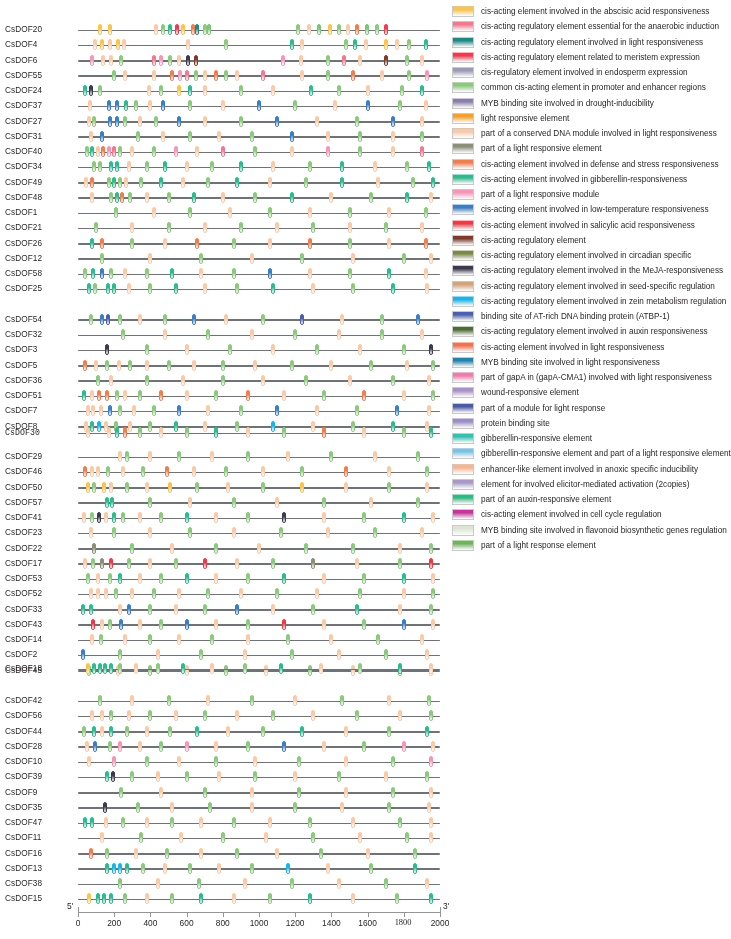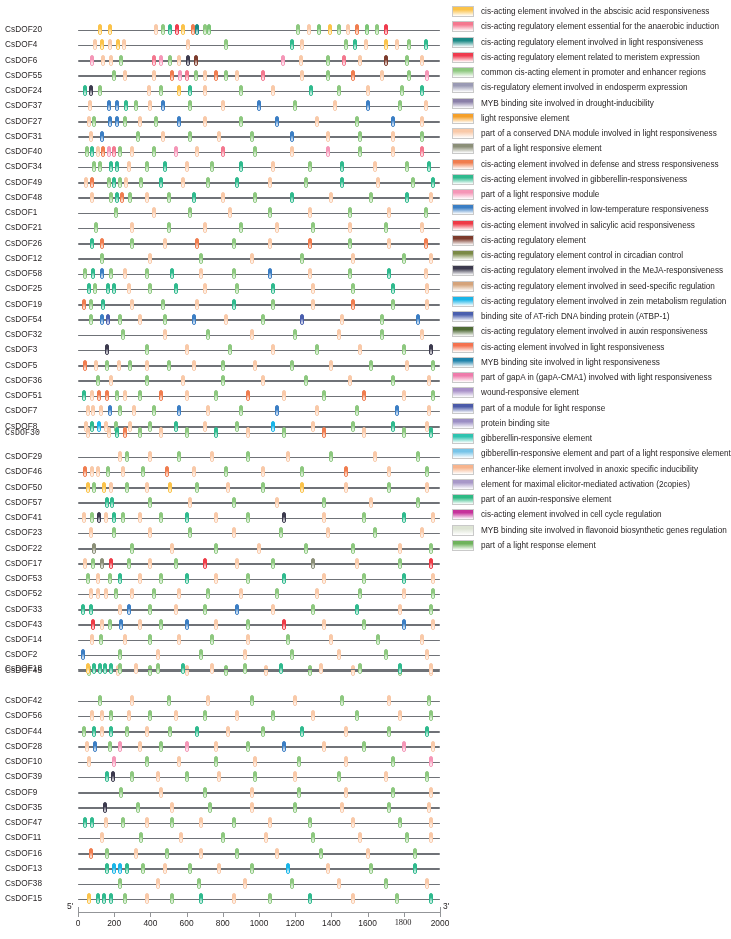--- a/index.html
+++ b/index.html
@@ -411,36 +411,20 @@
         <div class="motif" title="cis-acting element involved in gibberellin-responsiveness" style="left: 112.2px; background: linear-gradient(rgb(47, 186, 142) 0%, rgb(47, 186, 142) 38%, rgb(255, 255, 255) 100%); border: 0.5px solid rgb(47, 186, 142);"></div>
         <div class="motif" title="part of a conserved DNA module involved in light responsiveness" style="left: 126.68px; background: linear-gradient(rgb(249, 201, 168) 0%, rgb(249, 201, 168) 38%, rgb(255, 255, 255) 100%); border: 0.5px solid rgb(249, 201, 168);"></div>
         <div class="motif" title="common cis-acting element in promoter and enhancer regions" style="left: 148.4px; background: linear-gradient(rgb(141, 200, 127) 0%, rgb(141, 200, 127) 38%, rgb(255, 255, 255) 100%); border: 0.5px solid rgb(141, 200, 127);"></div>
         <div class="motif" title="cis-acting element involved in gibberellin-responsiveness" style="left: 173.74px; background: linear-gradient(rgb(47, 186, 142) 0%, rgb(47, 186, 142) 38%, rgb(255, 255, 255) 100%); border: 0.5px solid rgb(47, 186, 142);"></div>
         <div class="motif" title="part of a conserved DNA module involved in light responsiveness" style="left: 202.7px; background: linear-gradient(rgb(249, 201, 168) 0%, rgb(249, 201, 168) 38%, rgb(255, 255, 255) 100%); border: 0.5px solid rgb(249, 201, 168);"></div>
         <div class="motif" title="common cis-acting element in promoter and enhancer regions" style="left: 235.28px; background: linear-gradient(rgb(141, 200, 127) 0%, rgb(141, 200, 127) 38%, rgb(255, 255, 255) 100%); border: 0.5px solid rgb(141, 200, 127);"></div>
         <div class="motif" title="cis-acting element involved in gibberellin-responsiveness" style="left: 271.48px; background: linear-gradient(rgb(47, 186, 142) 0%, rgb(47, 186, 142) 38%, rgb(255, 255, 255) 100%); border: 0.5px solid rgb(47, 186, 142);"></div>
         <div class="motif" title="part of a conserved DNA module involved in light responsiveness" style="left: 311.3px; background: linear-gradient(rgb(249, 201, 168) 0%, rgb(249, 201, 168) 38%, rgb(255, 255, 255) 100%); border: 0.5px solid rgb(249, 201, 168);"></div>
         <div class="motif" title="common cis-acting element in promoter and enhancer regions" style="left: 351.12px; background: linear-gradient(rgb(141, 200, 127) 0%, rgb(141, 200, 127) 38%, rgb(255, 255, 255) 100%); border: 0.5px solid rgb(141, 200, 127);"></div>
         <div class="motif" title="cis-acting element involved in gibberellin-responsiveness" style="left: 390.94px; background: linear-gradient(rgb(47, 186, 142) 0%, rgb(47, 186, 142) 38%, rgb(255, 255, 255) 100%); border: 0.5px solid rgb(47, 186, 142);"></div>
-        <div class="motif" title="part of a conserved DNA module involved in light responsiveness" style="left: 425.33px; background: linear-gradient(rgb(249, 201, 168) 0%, rgb(249, 201, 168) 38%, rgb(255, 255, 255) 100%); border: 0.5px solid rgb(249, 201, 168);"></div>
-      </div>
-      <div class="track" style="top: 296.5px; width: 450px;">
-        <div class="gene-label">CsDOF19</div>
-        <div class="axis-line" style="left: 78px; width: 362px;"></div>
-        <div class="motif" title="cis-acting element involved in defense and stress responsiveness" style="left: 82.335px; background: linear-gradient(rgb(240, 125, 79) 0%, rgb(240, 125, 79) 38%, rgb(255, 255, 255) 100%); border: 0.5px solid rgb(240, 125, 79);"></div>
-        <div class="motif" title="common cis-acting element in promoter and enhancer regions" style="left: 88.67px; background: linear-gradient(rgb(141, 200, 127) 0%, rgb(141, 200, 127) 38%, rgb(255, 255, 255) 100%); border: 0.5px solid rgb(141, 200, 127);"></div>
-        <div class="motif" title="cis-acting element involved in gibberellin-responsiveness" style="left: 101.34px; background: linear-gradient(rgb(47, 186, 142) 0%, rgb(47, 186, 142) 38%, rgb(255, 255, 255) 100%); border: 0.5px solid rgb(47, 186, 142);"></div>
-        <div class="motif" title="part of a conserved DNA module involved in light responsiveness" style="left: 130.3px; background: linear-gradient(rgb(249, 201, 168) 0%, rgb(249, 201, 168) 38%, rgb(255, 255, 255) 100%); border: 0.5px solid rgb(249, 201, 168);"></div>
-        <div class="motif" title="common cis-acting element in promoter and enhancer regions" style="left: 161.07px; background: linear-gradient(rgb(141, 200, 127) 0%, rgb(141, 200, 127) 38%, rgb(255, 255, 255) 100%); border: 0.5px solid rgb(141, 200, 127);"></div>
-        <div class="motif" title="part of a conserved DNA module involved in light responsiveness" style="left: 195.46px; background: linear-gradient(rgb(249, 201, 168) 0%, rgb(249, 201, 168) 38%, rgb(255, 255, 255) 100%); border: 0.5px solid rgb(249, 201, 168);"></div>
-        <div class="motif" title="cis-acting element involved in gibberellin-responsiveness" style="left: 231.66px; background: linear-gradient(rgb(47, 186, 142) 0%, rgb(47, 186, 142) 38%, rgb(255, 255, 255) 100%); border: 0.5px solid rgb(47, 186, 142);"></div>
-        <div class="motif" title="common cis-acting element in promoter and enhancer regions" style="left: 271.48px; background: linear-gradient(rgb(141, 200, 127) 0%, rgb(141, 200, 127) 38%, rgb(255, 255, 255) 100%); border: 0.5px solid rgb(141, 200, 127);"></div>
-        <div class="motif" title="part of a conserved DNA module involved in light responsiveness" style="left: 311.3px; background: linear-gradient(rgb(249, 201, 168) 0%, rgb(249, 201, 168) 38%, rgb(255, 255, 255) 100%); border: 0.5px solid rgb(249, 201, 168);"></div>
-        <div class="motif" title="cis-acting element involved in defense and stress responsiveness" style="left: 351.12px; background: linear-gradient(rgb(240, 125, 79) 0%, rgb(240, 125, 79) 38%, rgb(255, 255, 255) 100%); border: 0.5px solid rgb(240, 125, 79);"></div>
-        <div class="motif" title="common cis-acting element in promoter and enhancer regions" style="left: 390.94px; background: linear-gradient(rgb(141, 200, 127) 0%, rgb(141, 200, 127) 38%, rgb(255, 255, 255) 100%); border: 0.5px solid rgb(141, 200, 127);"></div>
         <div class="motif" title="part of a conserved DNA module involved in light responsiveness" style="left: 425.33px; background: linear-gradient(rgb(249, 201, 168) 0%, rgb(249, 201, 168) 38%, rgb(255, 255, 255) 100%); border: 0.5px solid rgb(249, 201, 168);"></div>
       </div>
       <div class="track" style="top: 311.75px; width: 450px;">
         <div class="gene-label">CsDOF54</div>
         <div class="axis-line" style="left: 78px; width: 362px;"></div>
         <div class="motif" title="common cis-acting element in promoter and enhancer regions" style="left: 88.67px; background: linear-gradient(rgb(141, 200, 127) 0%, rgb(141, 200, 127) 38%, rgb(255, 255, 255) 100%); border: 0.5px solid rgb(141, 200, 127);"></div>
         <div class="motif" title="cis-acting element involved in low-temperature responsiveness" style="left: 99.53px; background: linear-gradient(rgb(59, 126, 196) 0%, rgb(59, 126, 196) 38%, rgb(255, 255, 255) 100%); border: 0.5px solid rgb(59, 126, 196);"></div>
         <div class="motif" title="binding site of AT-rich DNA binding protein (ATBP-1)" style="left: 105.865px; background: linear-gradient(rgb(74, 95, 174) 0%, rgb(74, 95, 174) 38%, rgb(255, 255, 255) 100%); border: 0.5px solid rgb(74, 95, 174);"></div>
         <div class="motif" title="common cis-acting element in promoter and enhancer regions" style="left: 117.63px; background: linear-gradient(rgb(141, 200, 127) 0%, rgb(141, 200, 127) 38%, rgb(255, 255, 255) 100%); border: 0.5px solid rgb(141, 200, 127);"></div>
         <div class="motif" title="part of a conserved DNA module involved in light responsiveness" style="left: 137.54px; background: linear-gradient(rgb(249, 201, 168) 0%, rgb(249, 201, 168) 38%, rgb(255, 255, 255) 100%); border: 0.5px solid rgb(249, 201, 168);"></div>
@@ -1101,28 +1085,28 @@
       </div>
       <div class="legend-row">
         <span class="swatch" style="background: linear-gradient(rgb(27, 138, 134) 0%, rgb(27, 138, 134) 30%, rgb(255, 255, 255) 100%);"></span>
         <span class="legend-text">cis-acting regulatory element involved in light responsiveness</span>
       </div>
       <div class="legend-row">
         <span class="swatch" style="background: linear-gradient(rgb(239, 59, 78) 0%, rgb(239, 59, 78) 30%, rgb(255, 255, 255) 100%);"></span>
         <span class="legend-text">cis-acting regulatory element related to meristem expression</span>
       </div>
       <div class="legend-row">
+        <span class="swatch" style="background: linear-gradient(rgb(154, 154, 180) 0%, rgb(154, 154, 180) 30%, rgb(255, 255, 255) 100%);"></span>
+        <span class="legend-text">cis-regulatory element involved in endosperm expression</span>
+      </div>
+      <div class="legend-row">
         <span class="swatch" style="background: linear-gradient(rgb(141, 200, 127) 0%, rgb(141, 200, 127) 30%, rgb(255, 255, 255) 100%);"></span>
         <span class="legend-text">common cis-acting element in promoter and enhancer regions</span>
       </div>
       <div class="legend-row">
-        <span class="swatch" style="background: linear-gradient(rgb(154, 154, 180) 0%, rgb(154, 154, 180) 30%, rgb(255, 255, 255) 100%);"></span>
-        <span class="legend-text">cis-regulatory element involved in endosperm expression</span>
-      </div>
-      <div class="legend-row">
         <span class="swatch" style="background: linear-gradient(rgb(138, 127, 168) 0%, rgb(138, 127, 168) 30%, rgb(255, 255, 255) 100%);"></span>
         <span class="legend-text">MYB binding site involved in drought-inducibility</span>
       </div>
       <div class="legend-row">
         <span class="swatch" style="background: linear-gradient(rgb(245, 160, 42) 0%, rgb(245, 160, 42) 30%, rgb(255, 255, 255) 100%);"></span>
         <span class="legend-text">light responsive element</span>
       </div>
       <div class="legend-row">
         <span class="swatch" style="background: linear-gradient(rgb(249, 201, 168) 0%, rgb(249, 201, 168) 30%, rgb(255, 255, 255) 100%);"></span>
         <span class="legend-text">part of a conserved DNA module involved in light responsiveness</span>
@@ -1150,21 +1134,21 @@
       <div class="legend-row">
         <span class="swatch" style="background: linear-gradient(rgb(238, 58, 70) 0%, rgb(238, 58, 70) 30%, rgb(255, 255, 255) 100%);"></span>
         <span class="legend-text">cis-acting element involved in salicylic acid responsiveness</span>
       </div>
       <div class="legend-row">
         <span class="swatch" style="background: linear-gradient(rgb(125, 59, 44) 0%, rgb(125, 59, 44) 30%, rgb(255, 255, 255) 100%);"></span>
         <span class="legend-text">cis-acting regulatory element</span>
       </div>
       <div class="legend-row">
         <span class="swatch" style="background: linear-gradient(rgb(123, 138, 70) 0%, rgb(123, 138, 70) 30%, rgb(255, 255, 255) 100%);"></span>
-        <span class="legend-text">cis-acting regulatory element control in circadian control</span>
+        <span class="legend-text">cis-acting regulatory element involved in circadian specific</span>
       </div>
       <div class="legend-row">
         <span class="swatch" style="background: linear-gradient(rgb(60, 58, 78) 0%, rgb(60, 58, 78) 30%, rgb(255, 255, 255) 100%);"></span>
         <span class="legend-text">cis-acting regulatory element involved in the MeJA-responsiveness</span>
       </div>
       <div class="legend-row">
         <span class="swatch" style="background: linear-gradient(rgb(213, 163, 122) 0%, rgb(213, 163, 122) 30%, rgb(255, 255, 255) 100%);"></span>
         <span class="legend-text">cis-acting regulatory element involved in seed-specific regulation</span>
       </div>
       <div class="legend-row">
@@ -1210,21 +1194,21 @@
       <div class="legend-row">
         <span class="swatch" style="background: linear-gradient(rgb(119, 196, 232) 0%, rgb(119, 196, 232) 30%, rgb(255, 255, 255) 100%);"></span>
         <span class="legend-text">gibberellin-responsive element and part of a light responsive element</span>
       </div>
       <div class="legend-row">
         <span class="swatch" style="background: linear-gradient(rgb(247, 180, 141) 0%, rgb(247, 180, 141) 30%, rgb(255, 255, 255) 100%);"></span>
         <span class="legend-text">enhancer-like element involved in anoxic specific inducibility</span>
       </div>
       <div class="legend-row">
         <span class="swatch" style="background: linear-gradient(rgb(168, 152, 200) 0%, rgb(168, 152, 200) 30%, rgb(255, 255, 255) 100%);"></span>
-        <span class="legend-text">element for maximal elicitor-mediated activation (2copies)</span>
+        <span class="legend-text">element for involved elicitor-mediated activation (2copies)</span>
       </div>
       <div class="legend-row">
         <span class="swatch" style="background: linear-gradient(rgb(46, 186, 132) 0%, rgb(46, 186, 132) 30%, rgb(255, 255, 255) 100%);"></span>
         <span class="legend-text">part of an auxin-responsive element</span>
       </div>
       <div class="legend-row">
         <span class="swatch" style="background: linear-gradient(rgb(198, 51, 155) 0%, rgb(198, 51, 155) 30%, rgb(255, 255, 255) 100%);"></span>
         <span class="legend-text">cis-acting element involved in cell cycle regulation</span>
       </div>
       <div class="legend-row">

